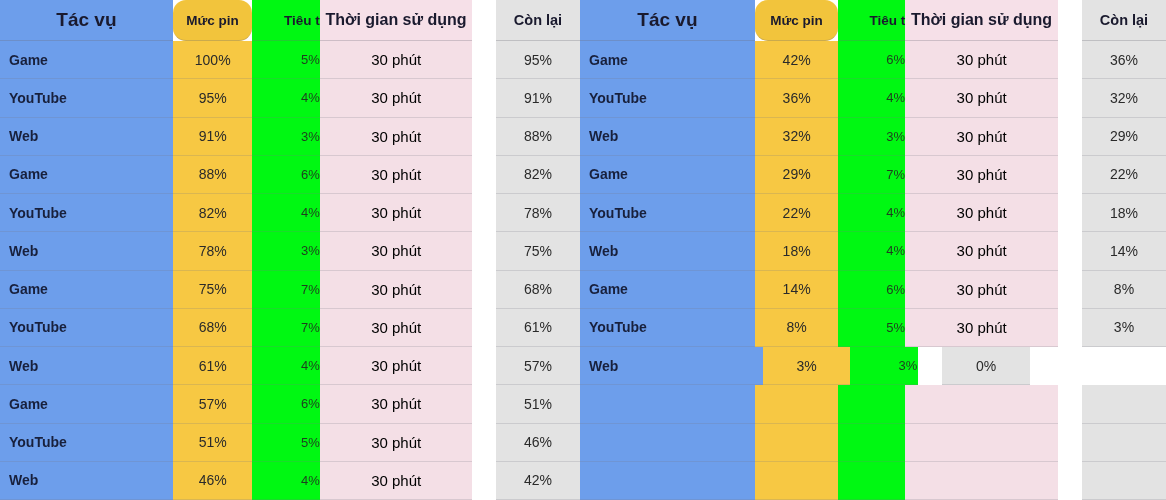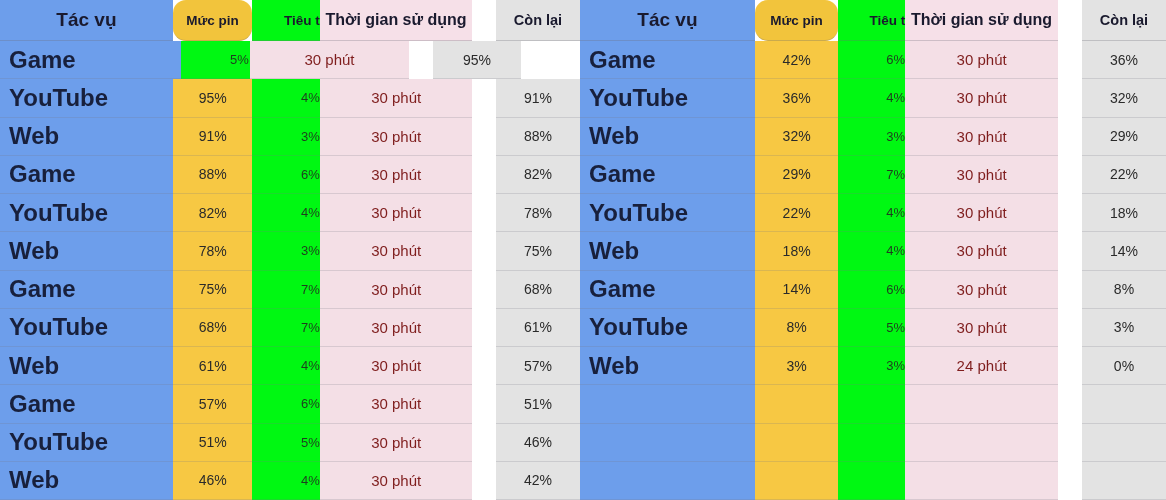--- a/index.html
+++ b/index.html
@@ -84,45 +84,46 @@
   
   .row.header .c-task { font-size: 19px; }
   .row.header .c-batt,
   .row.header .c-cons { font-size: 13.5px; }
   .row.header .c-time { font-size: 16px; }
   .row.header .c-left { font-size: 14.5px; }
 
   .row.data .c-task {
     justify-content: flex-start;
     padding-left: 9px;
-    font-size: 24px;
+    font-size: 14px;
     font-weight: bold;
     color: #18203c;
   }
   .row.data .c-batt { font-size: 14px; color: #2a2a2a; }
   .row.data .c-cons { font-size: 13px; color: #1f3d1f; }
-  .row.data .c-time { font-size: 15px; color: #7f1d1d; }
+  .row.data .c-time { font-size: 15px; color: #000000; }
   .row.data .c-left { font-size: 14px; color: #2a2a2a; }
 
   .row.data.empty .cell { color: transparent; }
 </style>
 </head>
 <body>
 
 <div class="sheet">
   <div class="tbl left" id="tbl-left">
       <div class="row header">
         <div class="cell c-task">Tác vụ</div>
         <div class="cell c-batt">Mức pin</div>
         <div class="cell c-cons">Tiêu thụ</div>
         <div class="cell c-time">Thời gian sử dụng</div>
         <div class="cell c-left">Còn lại</div>
       </div>
       <div class="row data">
         <div class="cell c-task">Game</div>
+        <div class="cell c-batt">100%</div>
         <div class="cell c-cons">5%</div>
         <div class="cell c-time">30 phút</div>
         <div class="cell c-left">95%</div>
       </div>
       <div class="row data">
         <div class="cell c-task">YouTube</div>
         <div class="cell c-batt">95%</div>
         <div class="cell c-cons">4%</div>
         <div class="cell c-time">30 phút</div>
         <div class="cell c-left">91%</div>
@@ -259,21 +260,20 @@
         <div class="cell c-task">YouTube</div>
         <div class="cell c-batt">8%</div>
         <div class="cell c-cons">5%</div>
         <div class="cell c-time">30 phút</div>
         <div class="cell c-left">3%</div>
       </div>
       <div class="row data">
         <div class="cell c-task">Web</div>
         <div class="cell c-batt">3%</div>
         <div class="cell c-cons">3%</div>
-        <div class="cell c-time">24 phút</div>
         <div class="cell c-left">0%</div>
       </div>
       <div class="row data empty">
         <div class="cell c-task"></div>
         <div class="cell c-batt"></div>
         <div class="cell c-cons"></div>
         <div class="cell c-time"></div>
         <div class="cell c-left"></div>
       </div>
       <div class="row data empty">

